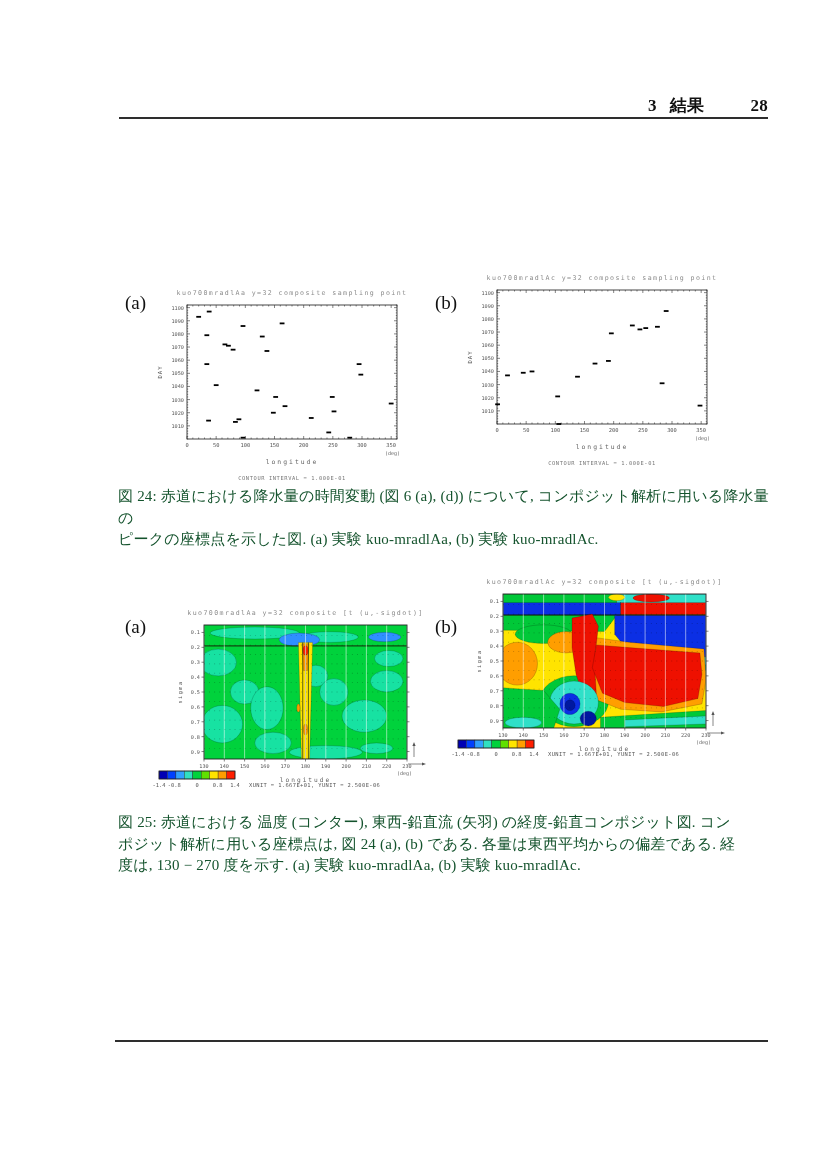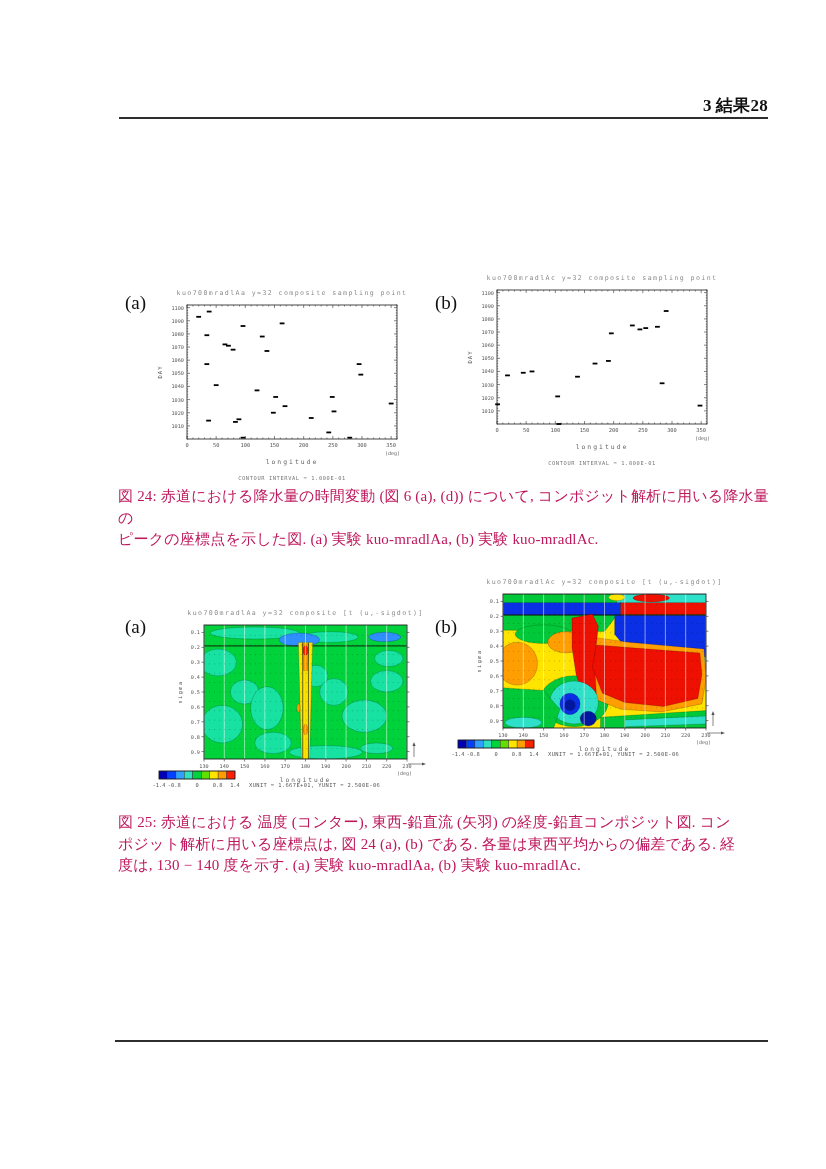--- a/index.html
+++ b/index.html
@@ -1,28 +1,28 @@
 <!DOCTYPE html>
 <html><head>
 <meta charset="utf-8">
 <style>
   html,body{margin:0;padding:0;}
   body{width:826px;height:1169px;position:relative;background:#ffffff;
        font-family:"Liberation Serif",serif;color:#111;overflow:hidden;}
   .header{position:absolute;top:94px;left:118px;width:650px;text-align:right;
           font-weight:bold;font-size:17px;letter-spacing:.3px;}
-  .sectitle{margin-left:4px;}
-  .pn{}
+  .sectitle{margin-left:13px;}
+  .pn{margin-left:46px;}
   .rule{position:absolute;height:2px;background:#2e2e2e;}
   .rule-top{top:117px;left:119px;width:649px;}
   .rule-bottom{top:1040px;left:115px;width:653px;}
   .panel-label{position:absolute;font-size:19px;color:#111;}
   .chart{position:absolute;width:300px;text-align:right;}
   .caption{position:absolute;left:118px;width:656px;font-size:15px;line-height:21.5px;
-           color:#be185d;white-space:pre-line;letter-spacing:.2px;}
+           color:#14532d;white-space:pre-line;letter-spacing:.2px;}
   svg text{font-family:"DejaVu Sans Mono","Liberation Mono",monospace;}
 </style>
 </head>
 <body>
 
 <div class="header">
   <span><span>3</span><span class="sectitle">結果</span></span><span class="pn">28</span>
 </div>
 <div class="rule rule-top"></div>
 
@@ -748,15 +748,15 @@
       <rect x="15" y="168" width="76" height="8" fill="none" stroke="#222" stroke-width="0.7"></rect>
       <text x="15" y="184" font-size="5.4" text-anchor="middle" fill="#555" letter-spacing="0">-1.4</text>
       <text x="30.200000000000003" y="184" font-size="5.4" text-anchor="middle" fill="#555" letter-spacing="0">-0.8</text>
       <text x="53" y="184" font-size="5.4" text-anchor="middle" fill="#555" letter-spacing="0">0</text>
       <text x="73.52000000000001" y="184" font-size="5.4" text-anchor="middle" fill="#555" letter-spacing="0">0.8</text>
       <text x="91" y="184" font-size="5.4" text-anchor="middle" fill="#555" letter-spacing="0">1.4</text>
       <text x="105" y="184" font-size="5.4" text-anchor="start" fill="#555" letter-spacing="0.4">XUNIT = 1.667E+01, YUNIT = 2.500E-06</text>
     </svg></div>
 <div class="caption" style="top:812px">図 25: 赤道における 温度 (コンター), 東西-鉛直流 (矢羽) の経度-鉛直コンポジット図. コン
 ポジット解析に用いる座標点は, 図 24 (a), (b) である. 各量は東西平均からの偏差である. 経
-度は, 130 − 140 度を示す. (a) 実験 kuo-mradlAa, (b) 実験 kuo-mradlAc.</div>
+度は, 130 − 270 度を示す. (a) 実験 kuo-mradlAa, (b) 実験 kuo-mradlAc.</div>
 
 <div class="rule rule-bottom"></div>
 
 </body></html>

